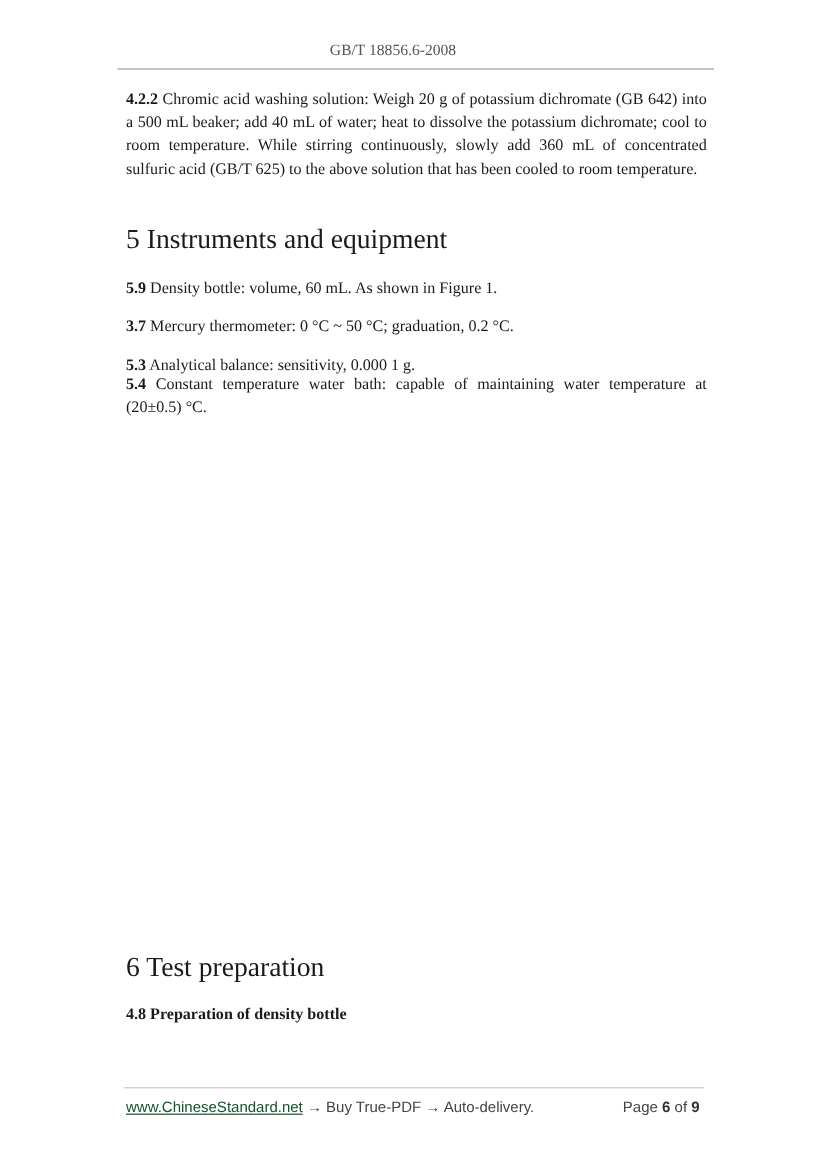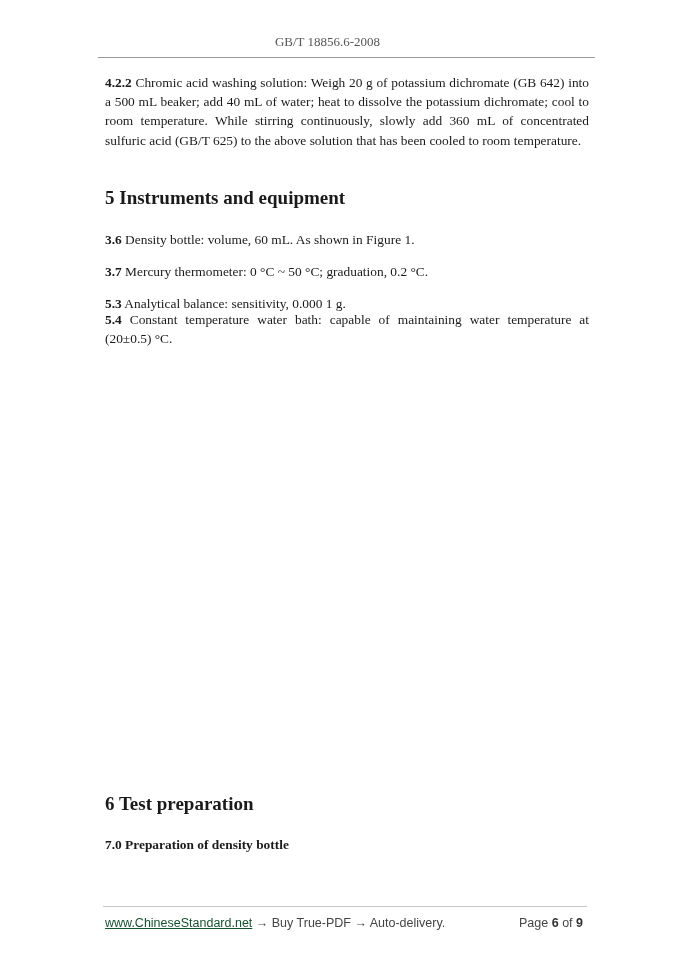--- a/index.html
+++ b/index.html
@@ -1,55 +1,55 @@
 <!DOCTYPE html>
 <html><head>
   <meta charset="utf-8">
   <style>
     html, body { margin: 0; padding: 0; background: #ffffff; }
     body { width: 693px; height: 980px; position: relative; overflow: hidden; font-family: "Liberation Serif", serif; color: #1a1a1a; }
     .header-title { position: absolute; top: 34px; left: 0; width: 655px; text-align: center; font-size: 13px; color: #555; }
     .header-rule { position: absolute; top: 57px; left: 98px; width: 497px; height: 1px; background: #9a9a9a; }
     .para { position: absolute; left: 105px; width: 484px; font-size: 13.4px; line-height: 19.2px; text-align: justify; }
     .para b { font-weight: bold; }
-    .h1 { position: absolute; left: 105px; font-size: 19px; font-weight: bold; }
+    .h1 { position: absolute; left: 105px; font-size: 23px; font-weight: normal; }
     .h2 { position: absolute; left: 105px; font-size: 13.4px; font-weight: bold; }
     .footer-rule { position: absolute; top: 906px; left: 103px; width: 484px; height: 1px; background: #c8c8c8; }
     .footer { position: absolute; top: 916px; left: 105px; width: 484px; font-family: "Liberation Sans", sans-serif; font-size: 12.5px; color: #444; }
     .footer a { color: #14532d; text-decoration: underline; }
     .footer .right { position: absolute; right: 6px; top: 0; margin-left: 28px; }
     .footer .right b { color: #333; }
   </style>
 </head>
 <body>
 
 <div class="header-title">GB/T 18856.6-2008</div>
 <div class="header-rule"></div>
 
 <div class="para" style="top:73px;">
   <b>4.2.2</b><span> Chromic acid washing solution: Weigh 20 g of potassium dichromate (GB 642) into a 500 mL beaker; add 40 mL of water; heat to dissolve the potassium dichromate; cool to room temperature. While stirring continuously, slowly add 360 mL of concentrated sulfuric acid (GB/T 625) to the above solution that has been cooled to room temperature.</span>
 </div>
 
 <div class="h1" style="top:187px;">5 Instruments and equipment</div>
 
 <div class="para" style="top:230px;">
-  <b>3.6</b><span> Density bottle: volume, 60 mL. As shown in Figure 1.</span>
+  <b>5.9</b><span> Density bottle: volume, 60 mL. As shown in Figure 1.</span>
 </div>
 <div class="para" style="top:262px;">
   <b>3.7</b><span> Mercury thermometer: 0 °C ~ 50 °C; graduation, 0.2 °C.</span>
 </div>
 <div class="para" style="top:294px;">
   <b>5.3</b><span> Analytical balance: sensitivity, 0.000 1 g.</span>
 </div>
 <div class="para" style="top:310px;">
   <b>5.4</b><span> Constant temperature water bath: capable of maintaining water temperature at (20±0.5) °C.</span>
 </div>
 
 <div class="h1" style="top:793px;">6 Test preparation</div>
-<div class="h2" style="top:837px;">7.0 Preparation of density bottle</div>
+<div class="h2" style="top:837px;">4.8 Preparation of density bottle</div>
 
 <div class="footer-rule"></div>
 <div class="footer">
   <a>www.ChineseStandard.net</a><span> → Buy True-PDF → Auto-delivery.</span>
   <span class="right">
     <span>Page</span>
     <b>6</b>
     <span>of</span>
     <b>9</b>
   </span>

